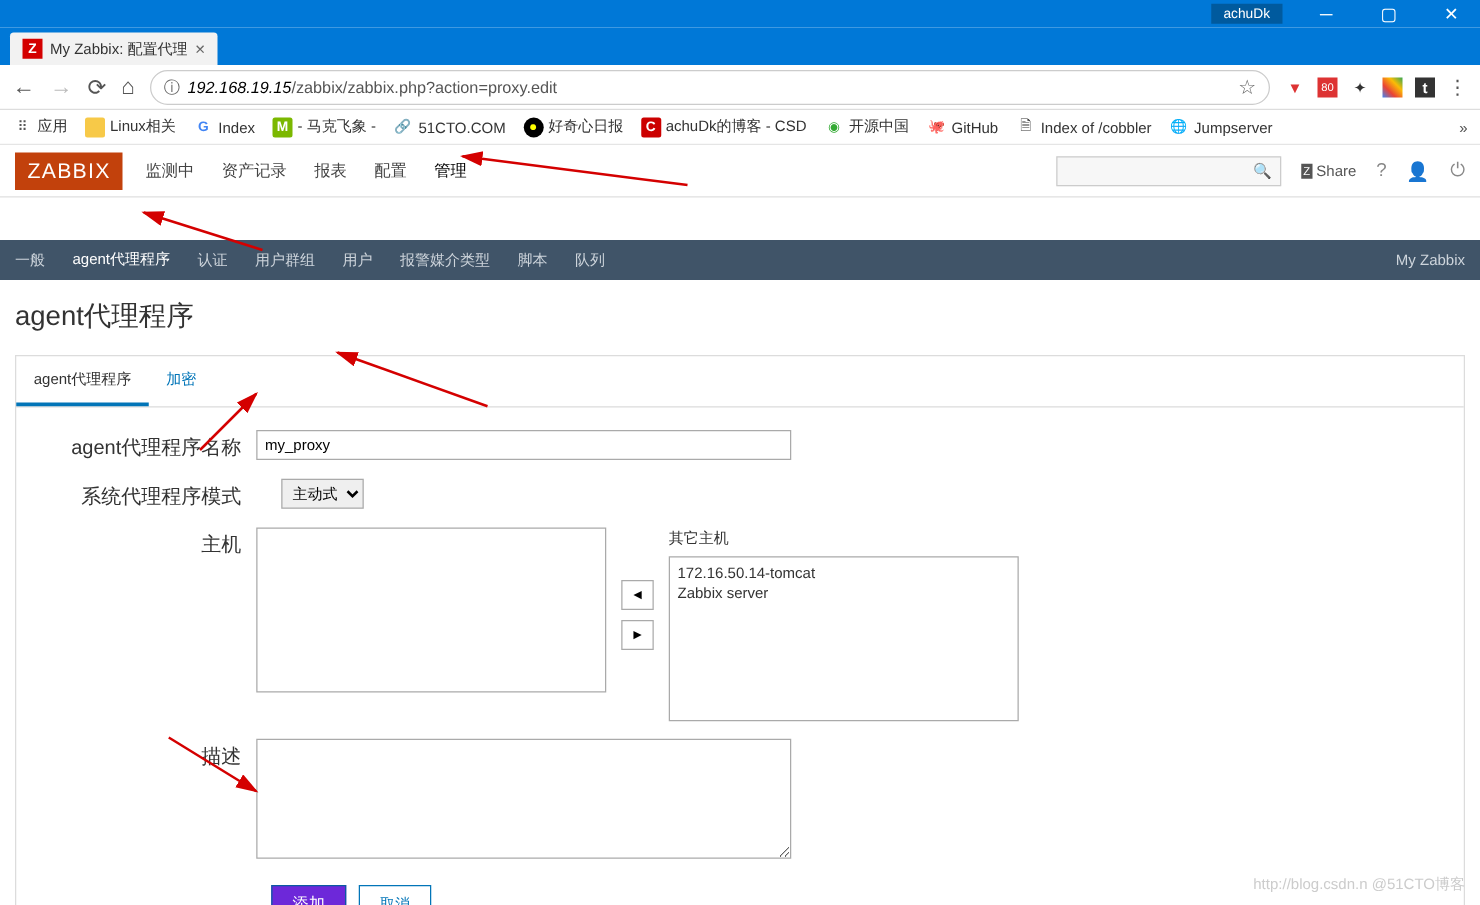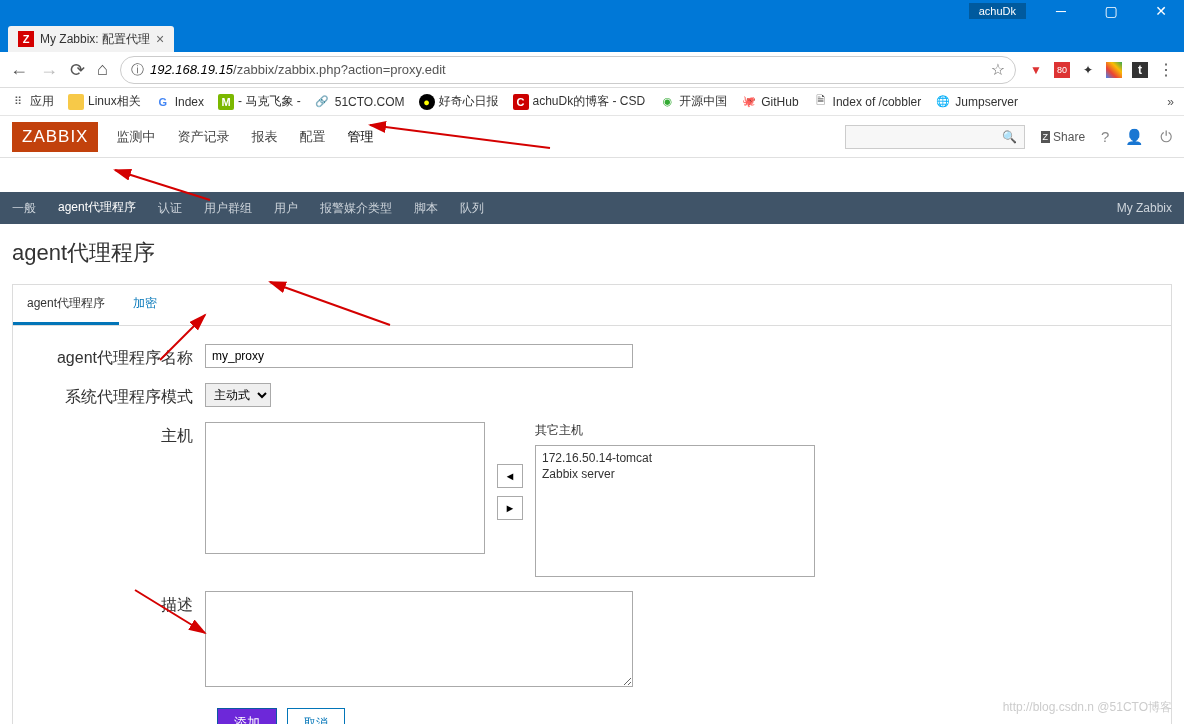--- a/index.html
+++ b/index.html
@@ -51,21 +51,21 @@
   .formwrap { margin: 0 12px; border: 1px solid #dcdcdc; background: #fff; }
   .ftabs { display: flex; border-bottom: 1px solid #dcdcdc; }
   .ftabs span { padding: 10px 14px; color: #0275b8; cursor: pointer; font-size: 12px; }
   .ftabs span.active { color: #333; border-bottom: 3px solid #0275b8; }
 
   .formbody { padding: 18px 12px 24px; }
   .frow { display: flex; align-items: flex-start; margin-bottom: 14px; }
   .flabel { width: 180px; text-align: right; padding-right: 12px; padding-top: 4px; color: #333; font-size: 16px; }
   .fcontrol { }
   input.txt { width: 428px; height: 24px; border: 1px solid #aaa; padding: 0 6px; font-size: 12px; }
-  select.sel { height: 24px; border: 1px solid #aaa; font-size: 12px; padding: 0 4px; }
+  select.sel { height: 24px; border: 1px solid #aaa; font-size: 12px; padding: 0 4px; margin-left: 20px; }
   textarea.ta { width: 428px; height: 96px; border: 1px solid #aaa; padding: 4px 6px; font-size: 12px; resize: both; }
 
   .hostwrap { display: flex; align-items: flex-start; gap: 12px; }
   .hostcol { display: flex; flex-direction: column; }
   .hostcol .lbl { font-size: 12px; color: #333; margin-bottom: 6px; }
   .hostbox { width: 280px; height: 132px; border: 1px solid #aaa; padding: 4px 6px; font-size: 12px; color: #333; overflow: auto; }
   .hostbox div { padding: 1px 0; cursor: pointer; }
   .movebtns { display: flex; flex-direction: column; gap: 8px; margin-top: 42px; }
   .movebtns button { width: 26px; height: 24px; border: 1px solid #aaa; background: #fff; cursor: pointer; font-size: 11px; }
 

